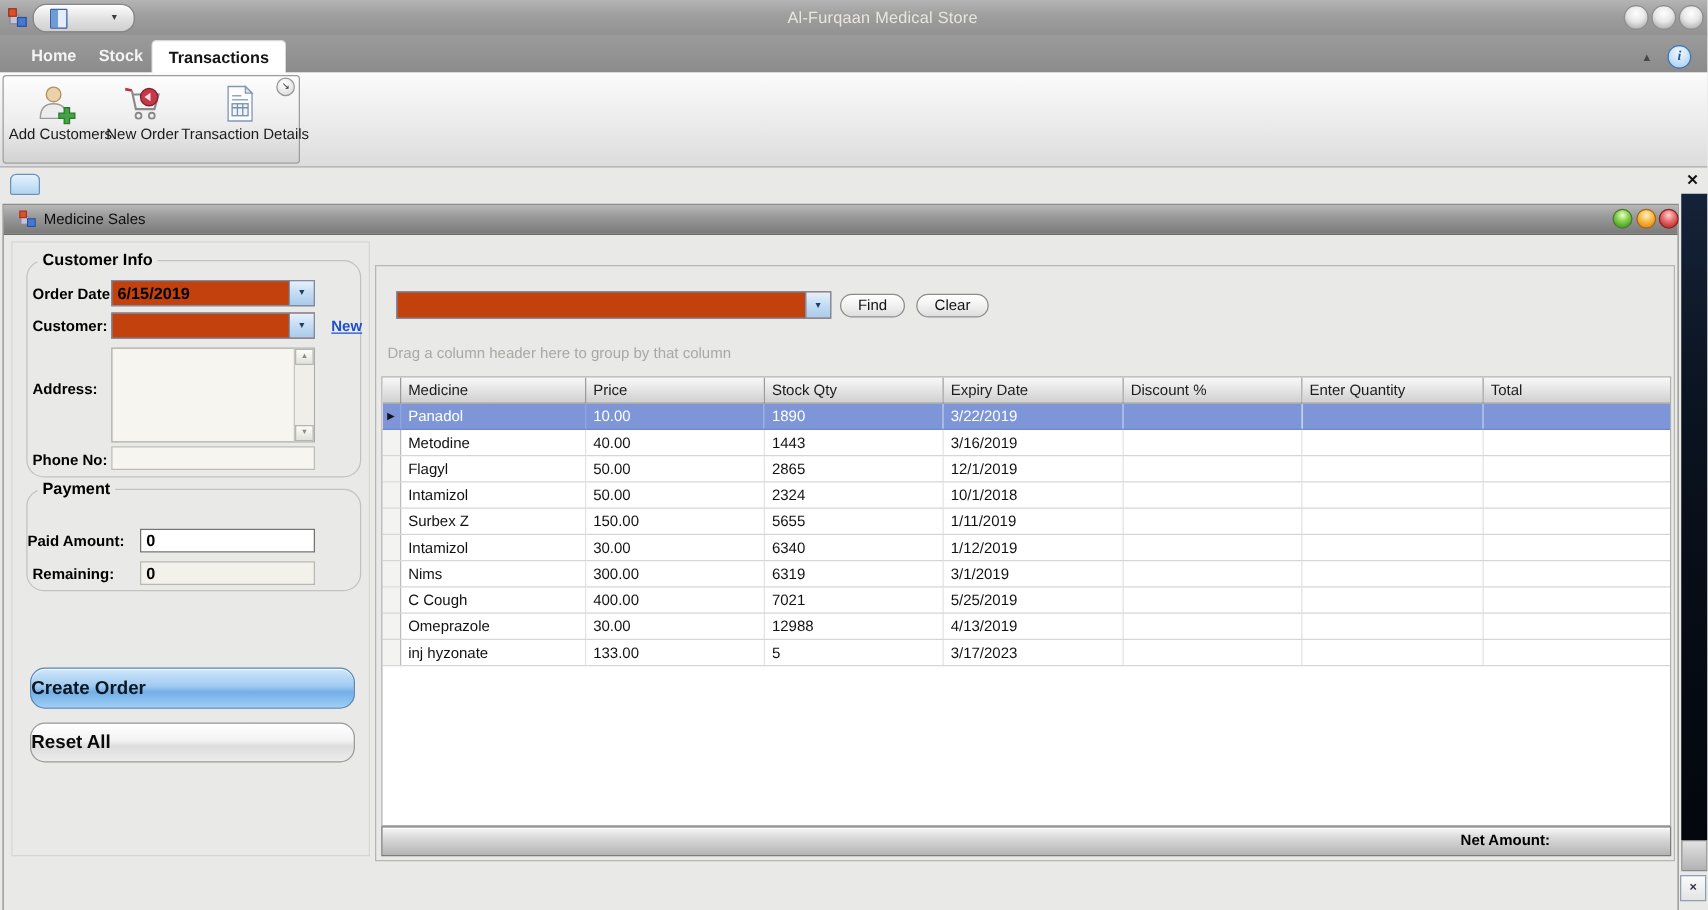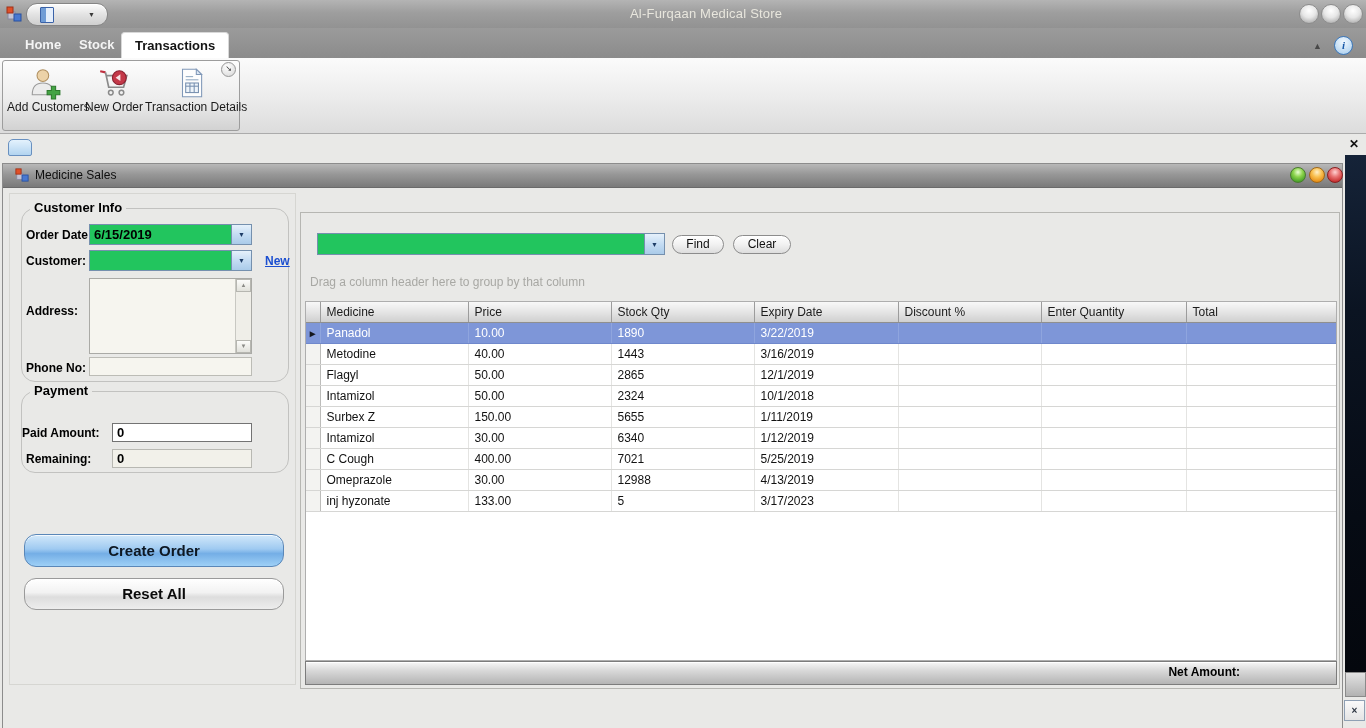--- a/index.html
+++ b/index.html
@@ -74,21 +74,21 @@
   
   #lp{left:6px;top:29px;width:287px;height:492px;border:1px solid #d6d6d2;
     box-sizing:border-box;background:#e9e9e7}
   .gb{position:absolute;border:1px solid #c2c2c0;border-radius:14px}
   .gb-title{position:absolute;top:-9px;left:8px;background:#e9e9e7;padding:0 4px;
     font-weight:bold;font-size:13px;color:#000;white-space:nowrap}
   #gb-customer{left:11px;top:14px;width:266px;height:172px}
   #gb-payment{left:11px;top:197px;width:266px;height:80px}
   .lbl{position:absolute;font-weight:bold;font-size:12px;color:#000;white-space:nowrap}
   .combo{position:absolute;box-sizing:border-box;border:1px solid #72901f0;
-    border:1px solid #7590ae;background:#22c55e}
+    border:1px solid #7590ae;background:#c2410c}
   .combo input{position:absolute;left:0;top:0;height:100%;width:calc(100% - 21px);
     border:none;outline:none;background:transparent;padding:0 4px;
     font:bold 13px "Liberation Sans",sans-serif;color:#000}
   .combo input.norm{font-weight:normal}
   .dd{position:absolute;right:0;top:0;bottom:0;width:19px;
     background:linear-gradient(#e6f1fb,#c4dcf3 50%,#aacbe9);
     border-left:1px solid #7590ae;color:#1d3c66;font-size:7px;
     display:flex;align-items:center;justify-content:center}
   .link{position:absolute;font-weight:bold;font-size:12px;color:#1c4fd0;
     text-decoration:underline;cursor:pointer}
@@ -99,21 +99,21 @@
   .sb{position:absolute;right:0;top:0;bottom:0;width:15px;background:#efeee8;
     border-left:1px solid #c8c8c2}
   .sbb{position:absolute;left:0;right:0;height:13px;border:1px solid #b6b6b0;
     background:linear-gradient(#fcfcfa,#e1e1db);font-size:6px;color:#8a8a86;
     text-align:center;line-height:11px;box-sizing:border-box}
   .inp{position:absolute;box-sizing:border-box;padding:0 4px;
     font:bold 13px "Liberation Sans",sans-serif;color:#000;outline:none}
   #phone-input{border:1px solid #bcbcb6;background:#f6f5ef}
   #paid-input{border:1px solid #737373;background:#fff}
   #rem-input{border:1px solid #b8b8b2;background:#f2f1ea}
-  .bigbtn{position:absolute;box-sizing:border-box;border-radius:12px;text-align:center;
+  .bigbtn{position:absolute;box-sizing:border-box;border-radius:12px;text-align:left;
     font:bold 15px "Liberation Sans",sans-serif;color:#0d1722;cursor:pointer}
   #btn-create{border:1px solid #5a87b8;line-height:31px;
     background:linear-gradient(#d2e8fa,#9fcaf1 45%,#74aee6 60%,#9ed0f6);
     box-shadow:inset 0 1px 0 rgba(255,255,255,.75)}
   #btn-reset{border:1px solid #9a9a9a;line-height:30px;color:#0a0a0a;
     background:linear-gradient(#ffffff,#f2f2f2 45%,#dddddd 60%,#ededed);
     box-shadow:inset 0 1px 0 #fff}
   
   #rp{left:297px;top:48px;width:1040px;height:477px;border:1px solid #b6b6b2;
     box-sizing:border-box}
@@ -352,20 +352,30 @@
               <td>Intamizol</td>
               <td>30.00</td>
               <td>6340</td>
               <td>1/12/2019</td>
               <td></td>
               <td></td>
               <td></td>
             </tr>
             <tr>
               <td class="selcol"></td>
+              <td>Nims</td>
+              <td>300.00</td>
+              <td>6319</td>
+              <td>3/1/2019</td>
+              <td></td>
+              <td></td>
+              <td></td>
+            </tr>
+            <tr>
+              <td class="selcol"></td>
               <td>C Cough</td>
               <td>400.00</td>
               <td>7021</td>
               <td>5/25/2019</td>
               <td></td>
               <td></td>
               <td></td>
             </tr>
             <tr>
               <td class="selcol"></td>

